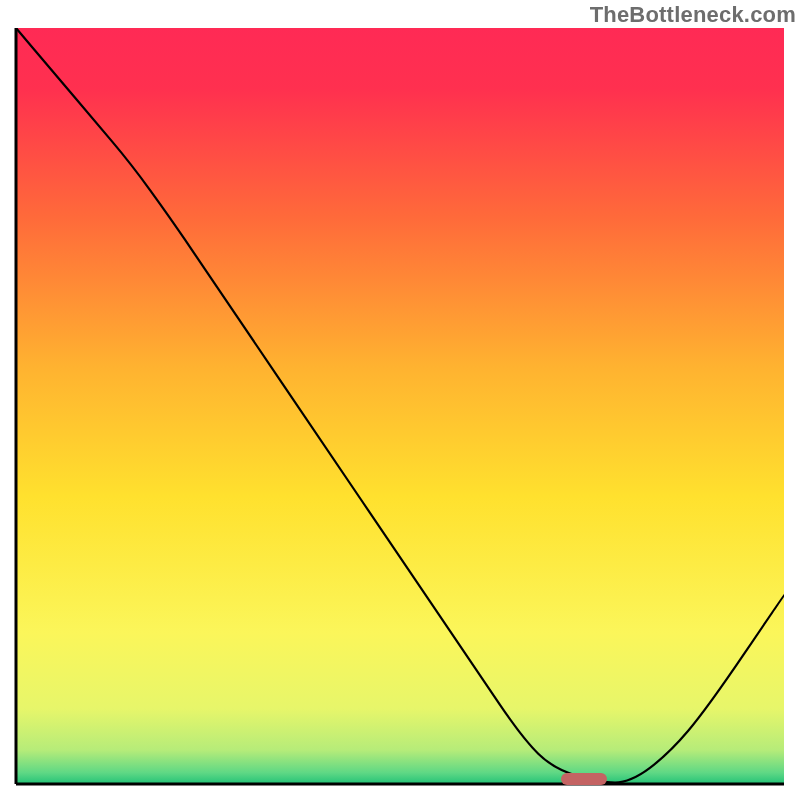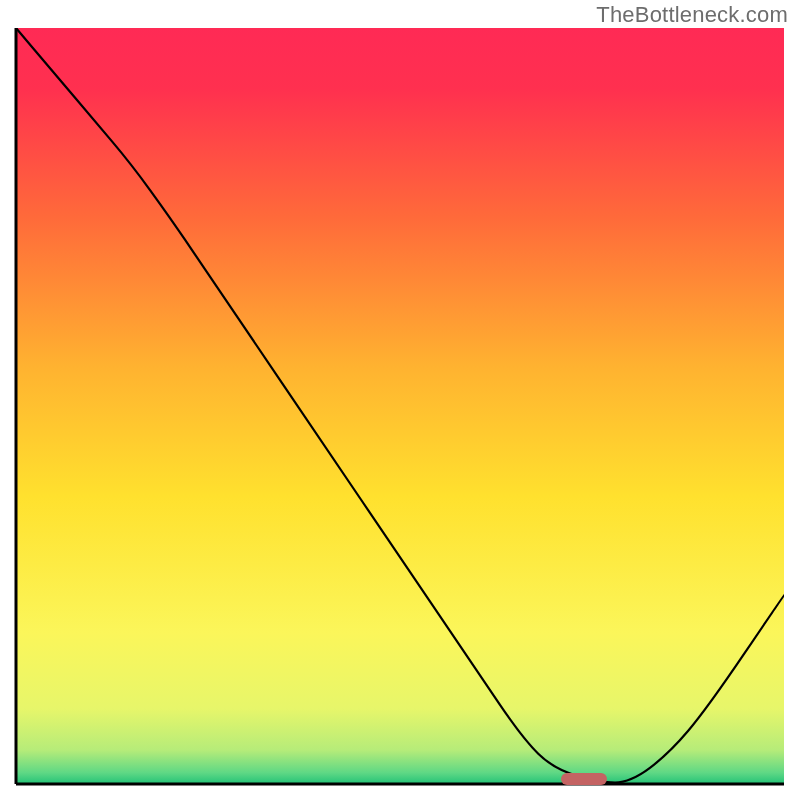--- a/index.html
+++ b/index.html
@@ -11,23 +11,23 @@
     font-family: Arial, Helvetica, sans-serif;
   }
   .chart-container {
     position: relative;
     width: 800px;
     height: 800px;
   }
   .watermark {
     position: absolute;
     top: 2px;
-    right: 12px;
+    right: 4px;
     font-size: 22px;
-    font-weight: normal;
+    font-weight: bold;
     color: #6d6d6d;
     letter-spacing: 0.2px;
     z-index: 20;
   }
   svg.plot {
     position: absolute;
     left: 0;
     top: 0;
   }
   .marker {

